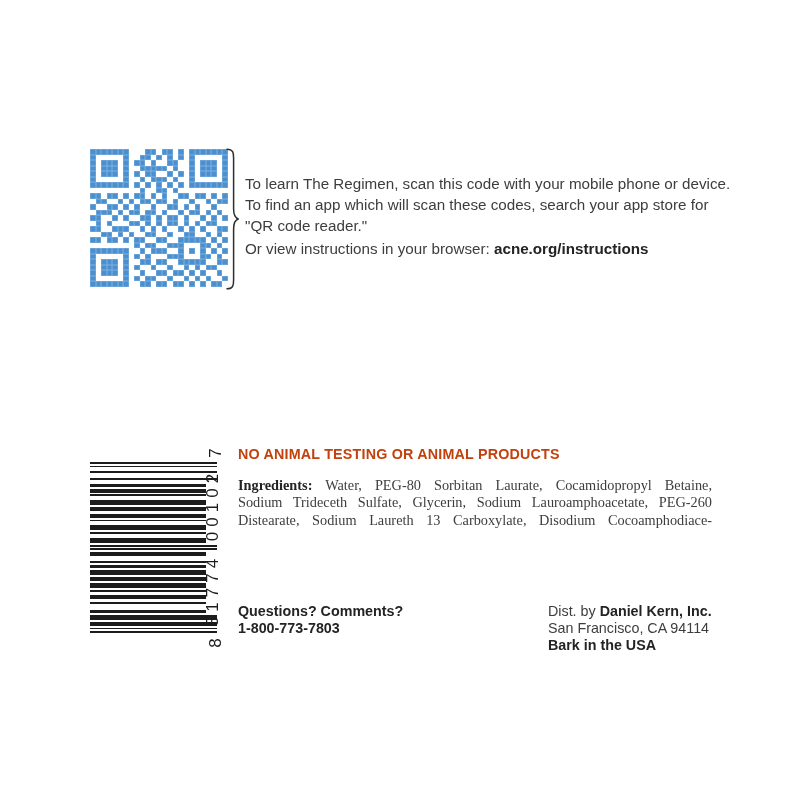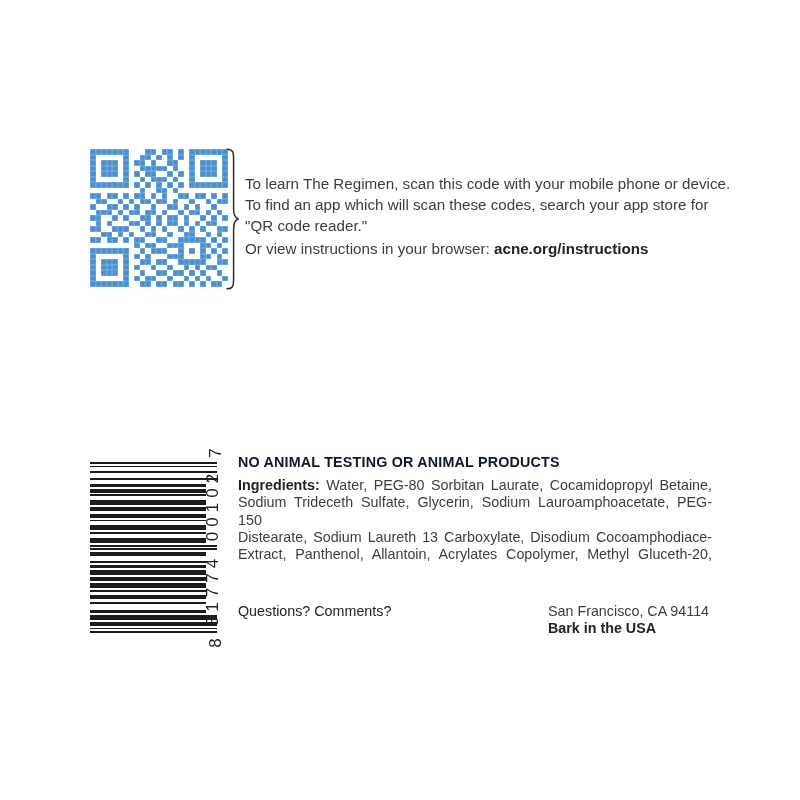--- a/index.html
+++ b/index.html
@@ -40,32 +40,32 @@
     position:absolute;
     transform:translate(-50%,-50%) rotate(-90deg);
     font-size:17px;color:#1c1c1c;white-space:nowrap;
     letter-spacing:5px;
   }
   .bc-digit-single{letter-spacing:0;}
 
   
   #no-animal{
     position:absolute;left:238px;top:446px;
-    font-size:14.3px;font-weight:bold;color:#0f172a;
-    letter-spacing:0.2px;white-space:nowrap;margin-top:8px;
+    font-size:14.3px;font-weight:bold;color:#c2410c;
+    letter-spacing:0.2px;white-space:nowrap;
   }
   #ingredients{
     position:absolute;left:238px;top:477px;width:474px;
     font-size:14.3px;line-height:17.3px;color:#3d3d3d;
   }
-  .ing-line{text-align:justify;text-align-last:justify;}
+  .ing-line{text-align:justify;text-align-last:justify;font-family:Liberation Serif, serif;}
   .ing-line.last{text-align:left;text-align-last:left;}
   #contact{
     position:absolute;left:238px;top:603px;
-    font-size:14.3px;line-height:17px;font-weight:normal;color:#232323;
+    font-size:14.3px;line-height:17px;font-weight:bold;color:#232323;
     white-space:nowrap;
   }
   #distributor{
     position:absolute;left:548px;top:603px;
     font-size:14.3px;line-height:17px;color:#3d3d3d;white-space:nowrap;
   }
 </style>
 </head>
 <body>
 
@@ -450,27 +450,30 @@
   <div class="bc-digits" style="left:213px;top:505px;">00102</div>
   <div class="bc-digits" style="left:213px;top:590px;">51774</div>
   <div class="bc-digits bc-digit-single" style="left:216px;top:643px;">8</div>
 
   <div id="no-animal">NO ANIMAL TESTING OR ANIMAL PRODUCTS</div>
 
   <div id="ingredients">
     <div class="ing-line">
       <span class="b">Ingredients:</span><span>  Water, PEG-80 Sorbitan Laurate, Cocamidopropyl Betaine,</span>
     </div>
-    <div class="ing-line">Sodium Trideceth Sulfate, Glycerin, Sodium Lauroamphoacetate, PEG-150</div>
+    <div class="ing-line">Sodium Trideceth Sulfate, Glycerin, Sodium Lauroamphoacetate, PEG-260</div>
     <div class="ing-line">Distearate, Sodium Laureth 13 Carboxylate, Disodium Cocoamphodiace-</div>
-    <div class="ing-line">Extract, Panthenol, Allantoin, Acrylates Copolymer, Methyl Gluceth-20,</div>
   </div>
 
   <div id="contact">
     <div>Questions? Comments?</div>
+    <div>1-800-773-7803</div>
   </div>
 
   <div id="distributor">
+    <div>
+      <span>Dist. by </span><span class="b">Daniel Kern, Inc.</span>
+    </div>
     <div>San Francisco, CA 94114</div>
     <div class="b">Bark in the USA</div>
   </div>
 
 </div>
 
 </body></html>

